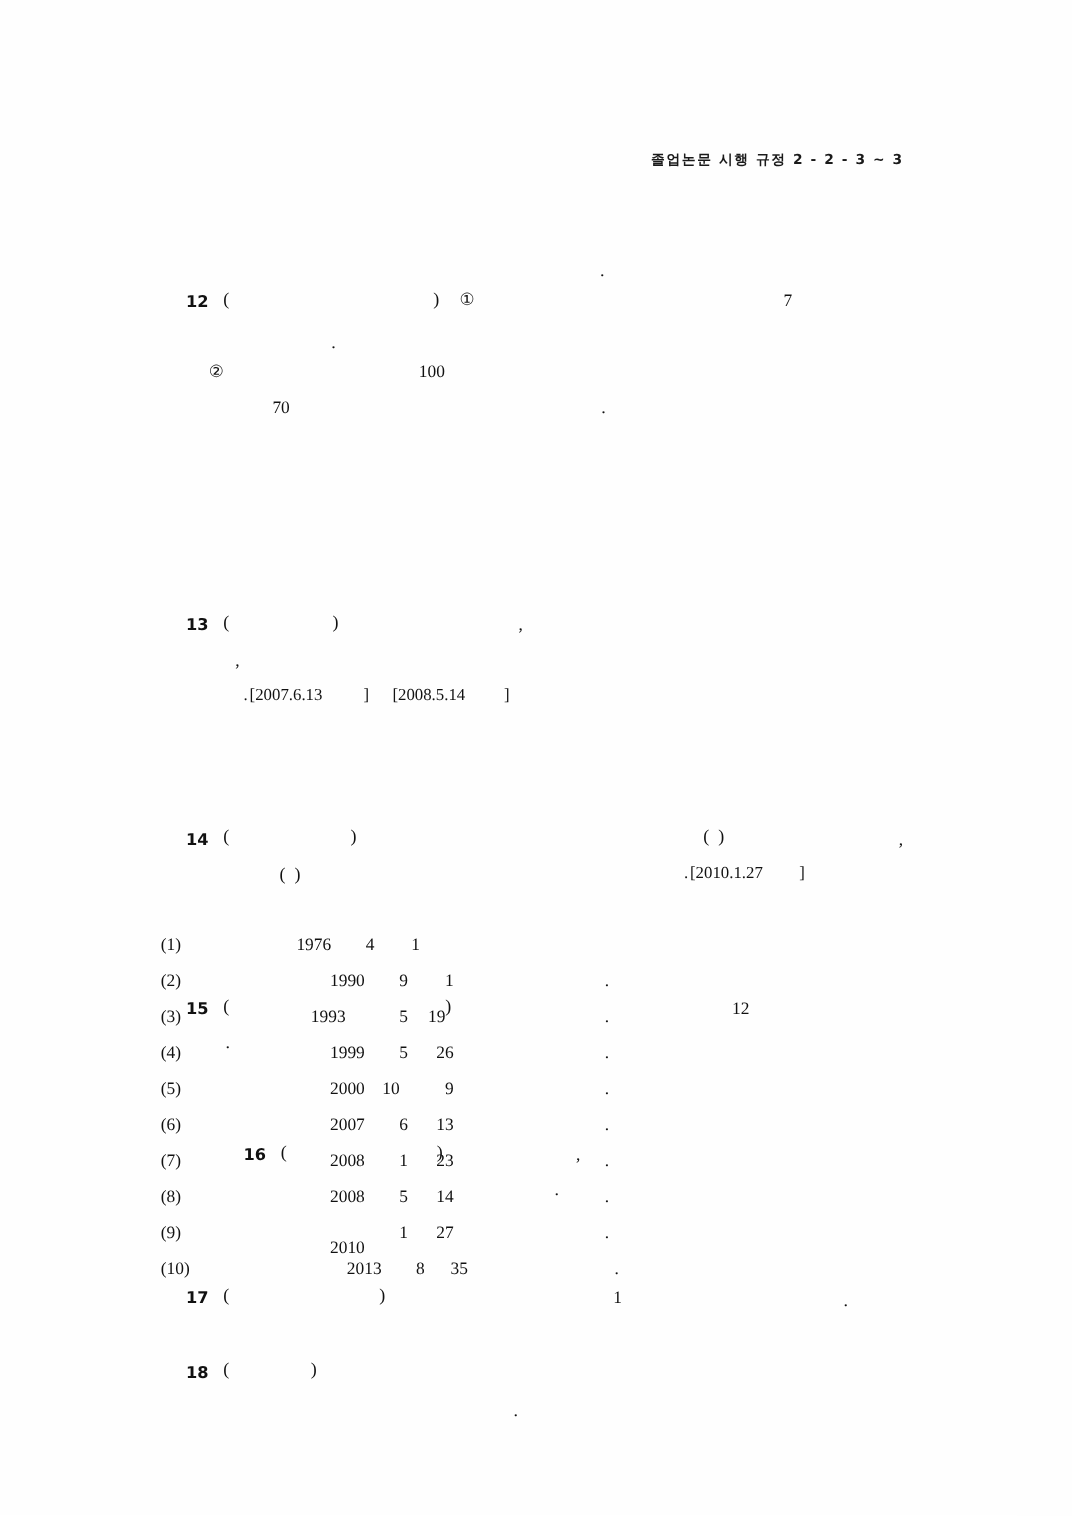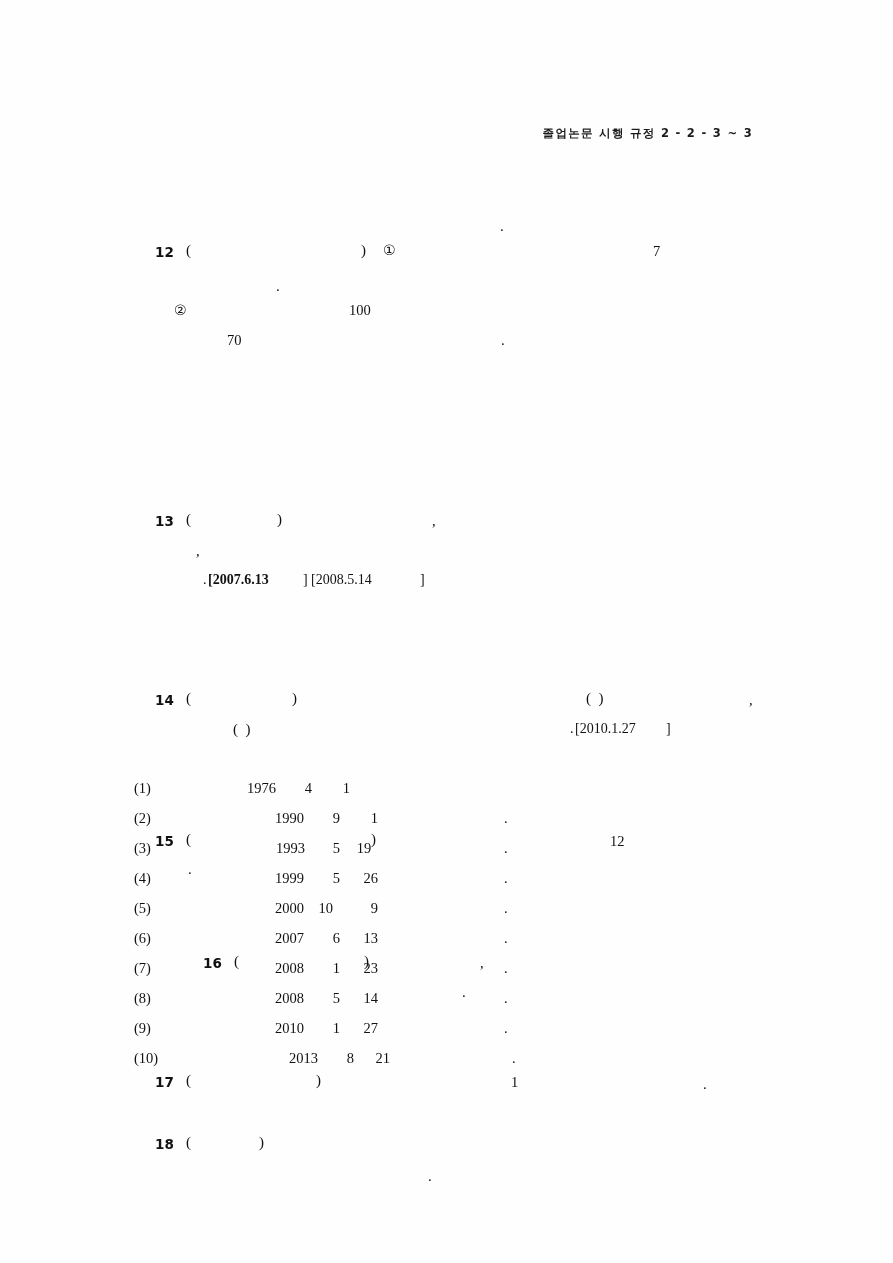--- a/index.html
+++ b/index.html
@@ -138,23 +138,23 @@
       <span class="ln dot" style="left:501px; top:132px;">.</span>
     </div>
 
     <div class="article" style="height:90px;">
       <span class="ln num" style="left:155px; top:163px;">13</span>
       <span class="ln paren" style="left:186px; top:161px;">(</span>
       <span class="ln paren" style="left:277px; top:161px;">)</span>
       <span class="ln" style="left:432px; top:163px;">,</span>
       <span class="ln" style="left:196px; top:193px;">,</span>
       <span class="ln bracket" style="left:203px; top:222px;">.</span>
-      <span class="ln bracket" style="left:208px; top:222px;font-weight:bold;">[2007.6.13</span>
+      <span class="ln bracket" style="left:208px; top:222px;">[2007.6.13</span>
       <span class="ln bracket" style="left:303px; top:222px;">]</span>
-      <span class="ln bracket" style="left:311px; top:222px;">[2008.5.14</span>
+      <span class="ln bracket" style="left:327px; top:222px;">[2008.5.14</span>
       <span class="ln bracket" style="left:420px; top:222px;">]</span>
     </div>
 
     <div class="article" style="height:70px;">
       <span class="ln num" style="left:155px; top:252px;">14</span>
       <span class="ln paren" style="left:186px; top:250px;">(</span>
       <span class="ln paren" style="left:292px; top:250px;">)</span>
       <span class="ln paren" style="left:586px; top:250px;">(  )</span>
       <span class="ln" style="left:749px; top:252px;">,</span>
       <span class="ln paren" style="left:233px; top:281px;">(  )</span>
@@ -209,21 +209,21 @@
     <div class="hrow">
       <span class="hidx">(2)</span>
       <span class="hyear" style="left:248px; width:56px;">1990</span>
       <span class="hmon" style="left:312px; width:28px;">9</span>
       <span class="hday" style="left:350px; width:28px;">1</span>
       <span class="hdot" style="left:504px;">.</span>
     </div>
 
     <div class="hrow">
       <span class="hidx">(3)</span>
-      <span class="hyear" style="left:249px; width:56px;">1993</span>
+      <span class="hyear" style="left:232px; width:56px;">1993</span>
       <span class="hmon" style="left:312px; width:28px;">5</span>
       <span class="hday" style="left:350px; width:28px;text-align:center;">19</span>
       <span class="hdot" style="left:504px;">.</span>
     </div>
 
     <div class="hrow">
       <span class="hidx">(4)</span>
       <span class="hyear" style="left:248px; width:56px;">1999</span>
       <span class="hmon" style="left:312px; width:28px;">5</span>
       <span class="hday" style="left:350px; width:28px;">26</span>
@@ -257,29 +257,29 @@
     <div class="hrow">
       <span class="hidx">(8)</span>
       <span class="hyear" style="left:248px; width:56px;">2008</span>
       <span class="hmon" style="left:312px; width:28px;">5</span>
       <span class="hday" style="left:350px; width:28px;">14</span>
       <span class="hdot" style="left:504px;">.</span>
     </div>
 
     <div class="hrow">
       <span class="hidx">(9)</span>
-      <span class="hyear" style="left:248px; width:56px;">2010</span>
+      <span class="hyear" style="left:248px; width:56px;margin-top:12px;">2010</span>
       <span class="hmon" style="left:312px; width:28px;">1</span>
       <span class="hday" style="left:350px; width:28px;">27</span>
       <span class="hdot" style="left:504px;">.</span>
     </div>
 
     <div class="hrow">
       <span class="hidx">(10)</span>
       <span class="hyear" style="left:262px; width:56px;">2013</span>
       <span class="hmon" style="left:326px; width:28px;">8</span>
-      <span class="hday" style="left:362px; width:28px;">21</span>
+      <span class="hday" style="left:362px; width:28px;">35</span>
       <span class="hdot" style="left:512px;">.</span>
     </div>
 
   </div>
 
 </div>
 
 </body></html>

